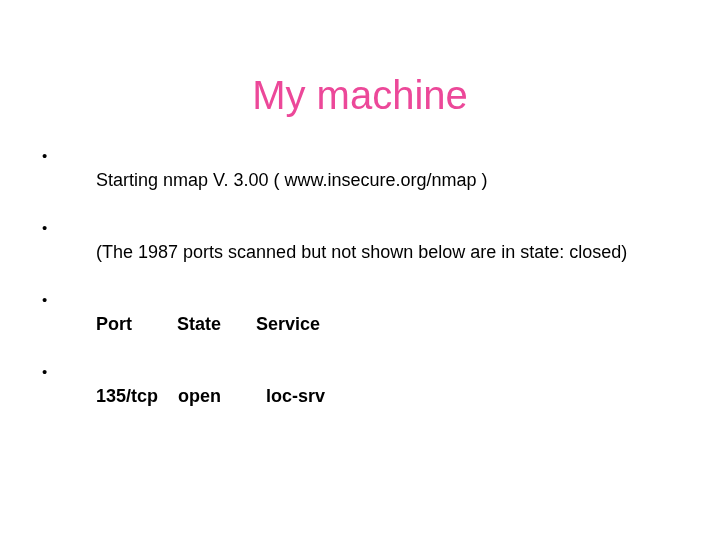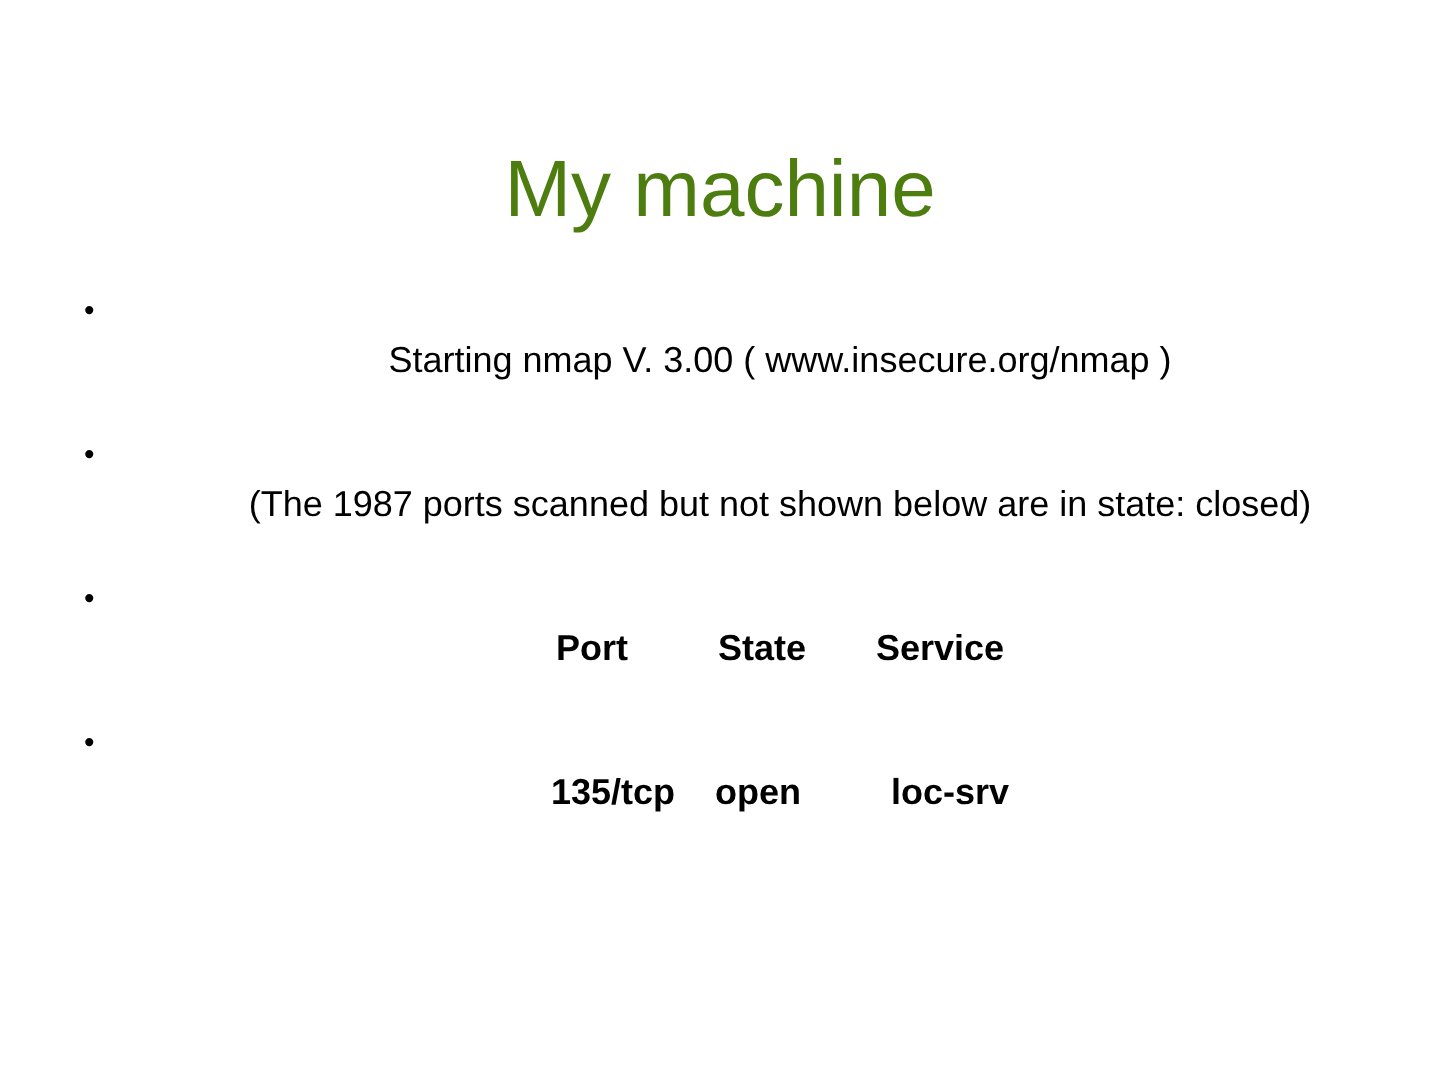--- a/index.html
+++ b/index.html
@@ -25,21 +25,21 @@
   
   .slide-title {
     position: absolute;
     left: 0;
     top: 45px;
     width: 720px;
     text-align: center;
     font-size: 40px;
     line-height: 46px;
     font-weight: normal;
-    color: #4d7c0f;
+    color: #ec4899;
     letter-spacing: 0px;
     white-space: nowrap;
   }
 
   
   .body-list {
     position: absolute;
     left: 36px;
     top: 144px;
     width: 648px;
@@ -50,21 +50,20 @@
 
   .bullet-item {
     position: relative;
     padding-left: 30px;
     font-size: 18px;
     line-height: 24px;
     color: #000000;
     margin: 0 0 0 0;
     white-space: pre-wrap;
     word-wrap: break-word;
-    text-align: center;
   }
 
   .bullet-item::before {
     content: "\2022";
     position: absolute;
     left: 6px;
     top: 0;
     font-size: 15px;
     line-height: 24px;
     color: #000000;

